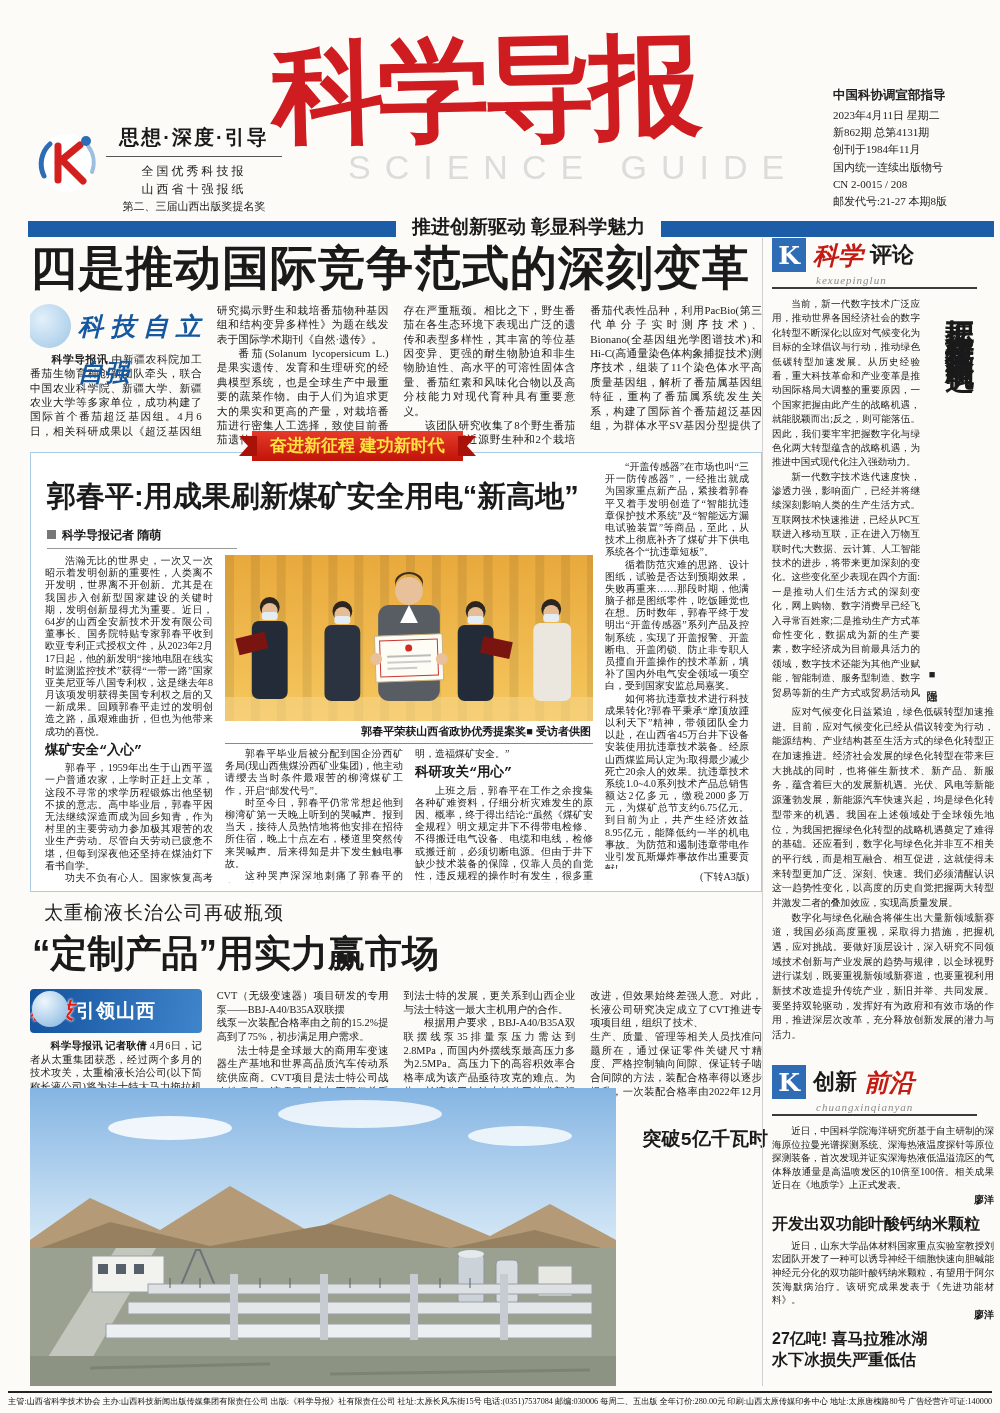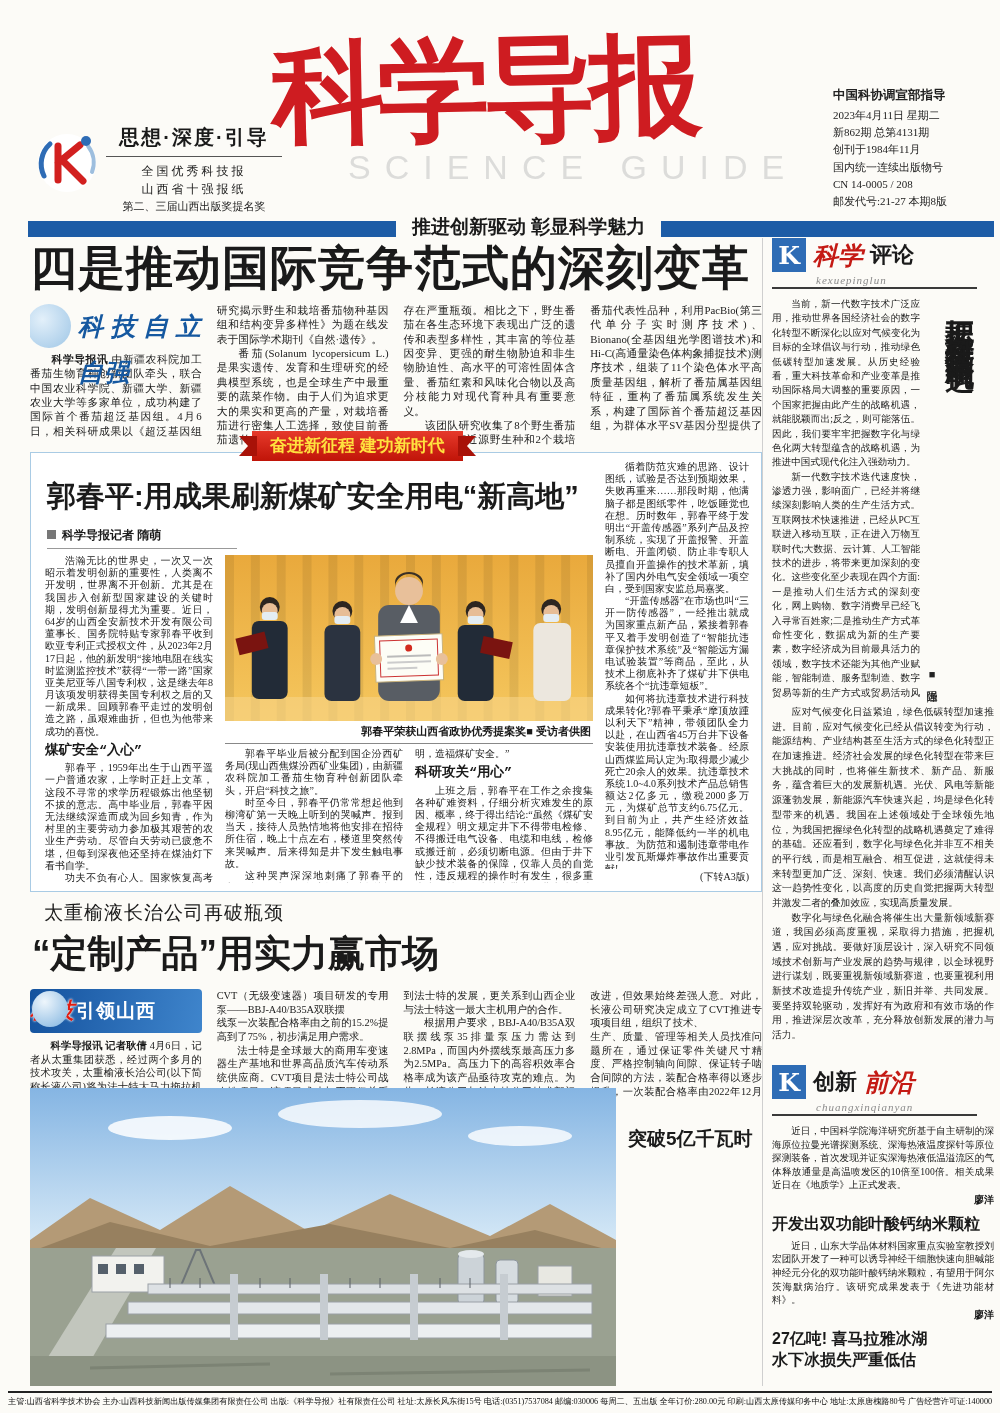--- a/index.html
+++ b/index.html
@@ -72,21 +72,21 @@
   .tz-badge{height:44px;border-radius:4px;background:linear-gradient(100deg,#14529e,#3f85cc);position:relative;
         margin-bottom:6px;display:flex;align-items:center;box-sizing:border-box;}
   .tz-globe{position:absolute;left:2px;top:2px;width:36px;height:36px;border-radius:50%;
         background:radial-gradient(circle at 35% 30%,#eef6fc,#7fb3df);}
   .tz-b1{font-size:22px;font-weight:900;font-style:italic;color:#e11c12;
         text-shadow:0 0 2px #fff,0 0 3px #fff;margin-right:2px;font-family:"Liberation Sans",sans-serif;}
   .tz-b2{font-size:19px;font-weight:bold;color:#fff;letter-spacing:1px;font-family:"Liberation Sans",sans-serif;}
   
   .geo-photo{position:absolute;left:30px;top:1088px;width:586px;height:298px;}
   .ps-headline{position:absolute;left:628px;top:1126px;width:140px;font-size:19px;font-weight:900;
-        font-family:Liberation Sans, sans-serif;white-space:nowrap;}
+        font-family:Liberation Mono, monospace;white-space:nowrap;text-align:right;}
   .ps-caption{position:absolute;left:626px;top:1256px;width:140px;font-size:10px;line-height:1.35;text-align:justify;}
   .ps-credit{text-align:right;font-weight:bold;margin-top:3px;}
   
   .right-rail{position:absolute;left:762px;top:238px;width:232px;height:1148px;border-left:1px solid #cfcfcf;
         padding-left:9px;box-sizing:border-box;}
   .sec-badge{position:relative;border-bottom:2px solid #3a3a3a;padding-bottom:15px;margin-bottom:8px;
         display:flex;align-items:center;gap:7px;width:205px;}
   .kbox{width:34px;height:34px;background:#2e6cb5;color:#fff;font-weight:900;font-size:25px;display:flex;
         align-items:center;justify-content:center;font-family:"DejaVu Serif",serif;}
   .bn-red{font-size:25px;font-weight:900;color:#c41a14;font-style:italic;font-family:"DejaVu Serif",serif;}
@@ -130,21 +130,21 @@
 
   <div class="title-en">SCIENCE GUIDE</div>
   <div class="title-cn">科学导报</div>
 
   <div class="pub-info">
     <div class="pub-guidance">中国科协调宣部指导</div>
     <div>2023年4月11日 星期二</div>
     <div>新862期 总第4131期</div>
     <div>创刊于1984年11月</div>
     <div>国内统一连续出版物号</div>
-    <div>CN 14-0005 / 208</div>
+    <div>CN 2-0015 / 208</div>
     <div>邮发代号:21-27 本期8版</div>
   </div>
 
   <div class="blue-bar">
     <div class="bar-seg1"></div>
     <div class="bar-text">推进创新驱动 彰显科学魅力</div>
     <div class="bar-seg2"></div>
   </div>
 
   <div class="main-headline">四是推动国际竞争范式的深刻变革</div>
@@ -225,34 +225,34 @@
                 <rect x="163" y="100" width="44" height="2" fill="#bbb"></rect>
                 <rect x="163" y="106" width="44" height="2" fill="#ccc"></rect>
                 <rect x="163" y="112" width="30" height="2" fill="#ccc"></rect>
               </g>
               <circle cx="152" cy="104" r="6" fill="#e8c09a"></circle>
               <circle cx="218" cy="104" r="6" fill="#e8c09a"></circle>
             </g>
           </svg>
           <div class="gcaption">郭春平荣获山西省政协优秀提案奖■ 受访者供图</div>
           <div class="gmid-cols">
-            <p class="ind">郭春平毕业后被分配到国企汾西矿务局(现山西焦煤汾西矿业集团)，由新疆农科院加工番茄生物育种创新团队牵头，开启“科技之旅”。</p>
+            <p class="ind">郭春平毕业后被分配到国企汾西矿务局(现山西焦煤汾西矿业集团)，他主动请缨去当时条件最艰苦的柳湾煤矿工作，开启“邮发代号”。</p>
             <p class="ind">时至今日，郭春平仍常常想起他到柳湾矿第一天晚上听到的哭喊声。报到当天，接待人员热情地将他安排在招待所住宿，晚上十点左右，楼道里突然传来哭喊声。后来得知是井下发生触电事故。</p>
             <p class="ind">这种哭声深深地刺痛了郭春平的心，以致几十年不能忘记:“当时我就想，爱迪生发明灯泡，照亮了人间;而我要搞一项发</p>
             <p class="noind">明，造福煤矿安全。”</p>
             <div class="gsub">科研攻关“用心”</div>
             <p class="ind">上班之后，郭春平在工作之余搜集各种矿难资料，仔细分析灾难发生的原因、概率，终于得出结论:“虽然《煤矿安全规程》明文规定井下不得带电检修、不得搬迁电气设备、电缆和电线，检修或搬迁前，必须切断电源。但由于井下缺少技术装备的保障，仅靠人员的自觉性，违反规程的操作时有发生，很多重大事故就是因为违章带电作业产生电火花引爆瓦斯所致。”</p>
           </div>
         </div>
       </div>
     </div>
     <div class="guo-right">
       <div class="gr-text">
+        <p class="ind">“开盖传感器”在市场也叫“三开一防传感器”，一经推出就成为国家重点新产品，紧接着郭春平又着手发明创造了“智能抗违章保护技术系统”及“智能远方漏电试验装置”等商品，至此，从技术上彻底补齐了煤矿井下供电系统各个“抗违章短板”。</p>
         <p class="ind">循着防范灾难的思路、设计图纸，试验是否达到预期效果，失败再重来……那段时期，他满脑子都是图纸零件，吃饭睡觉也在想。历时数年，郭春平终于发明出“开盖传感器”系列产品及控制系统，实现了开盖报警、开盖断电、开盖闭锁、防止非专职人员擅自开盖操作的技术革新，填补了国内外电气安全领域一项空白，受到国家安监总局嘉奖。</p>
-        <p class="ind">“开盖传感器”在市场也叫“三开一防传感器”，一经推出就成为国家重点新产品，紧接着郭春平又着手发明创造了“智能抗违章保护技术系统”及“智能远方漏电试验装置”等商品，至此，从技术上彻底补齐了煤矿井下供电系统各个“抗违章短板”。</p>
         <p class="ind">如何将抗违章技术进行科技成果转化?郭春平秉承“摩顶放踵以利天下”精神，带领团队全力以赴，在山西省45万台井下设备安装使用抗违章技术装备。经原山西煤监局认定为:取得最少减少死亡20余人的效果。抗违章技术系统1.0~4.0系列技术产品总销售额达2亿多元，缴税2000多万元，为煤矿总节支约6.75亿元。到目前为止，共产生经济效益8.95亿元，能降低约一半的机电事故。为防范和遏制违章带电作业引发瓦斯爆炸事故作出重要贡献!</p>
 
       </div>
       <div class="continued">(下转A3版)</div>
     </div>
   </div>
 
   <div class="ribbon">奋进新征程 建功新时代</div>
 
   <div class="tz">

